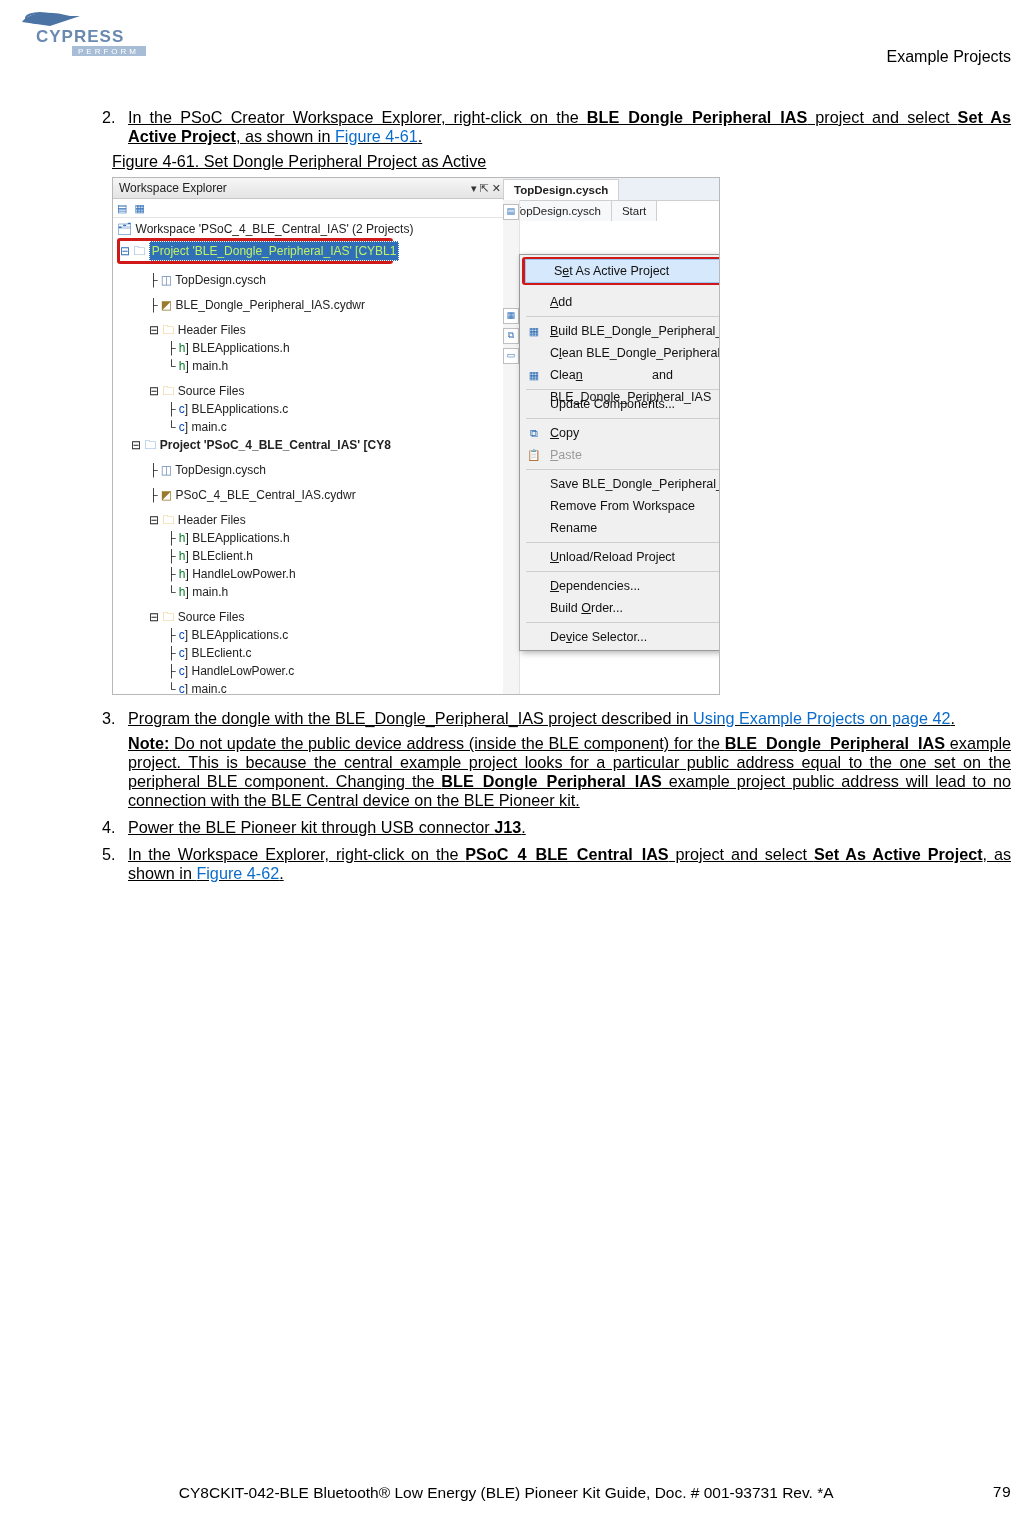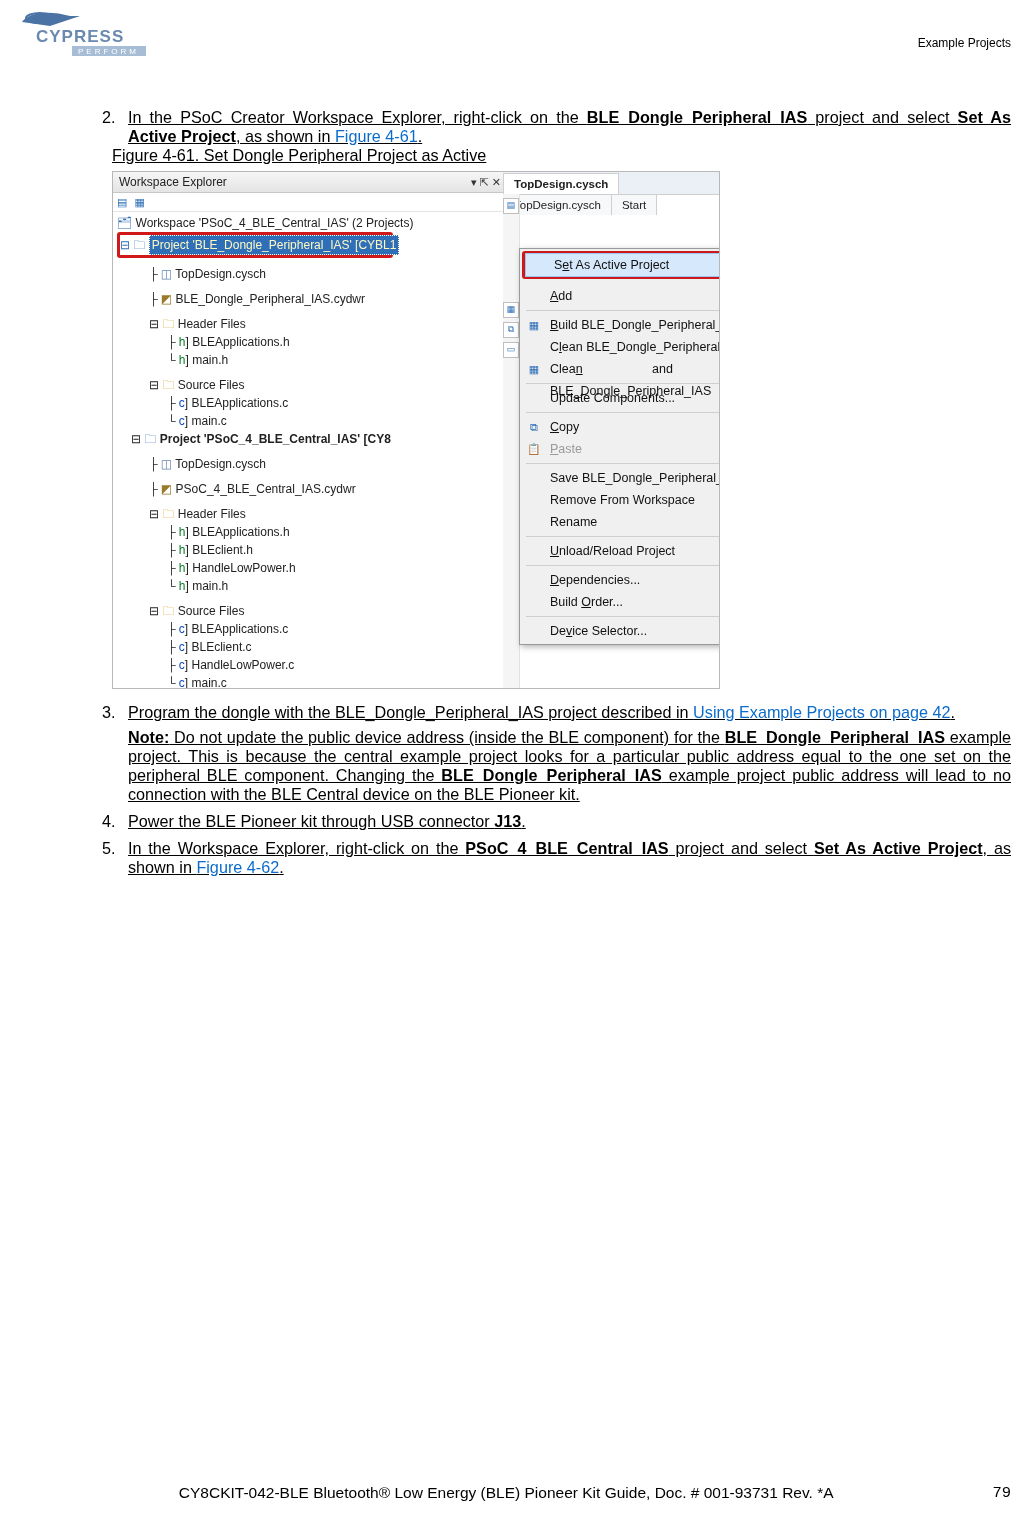--- a/index.html
+++ b/index.html
@@ -18,43 +18,43 @@
     box-sizing: border-box;
     padding: 12px 20px 30px 20px;
   }
   .logo {
     position: absolute;
     top: 8px;
     left: 20px;
   }
   .header-right {
     position: absolute;
-    top: 36px;
+    top: 48px;
     right: 20px;
-    font-size: 12px;
+    font-size: 16px;
   }
   .content {
     position: absolute;
     top: 108px;
     left: 100px;
     right: 20px;
     text-decoration: underline;
   }
   ol.steps {
     margin: 0;
     padding: 0 0 0 20px;
   }
   ol.steps > li {
     margin: 0 0 8px 0;
     padding-left: 8px;
     text-align: justify;
   }
   .bold { font-weight: bold; }
   .link { color: #0b6ccc; }
-  .fig-caption { margin-left:-16px; }
+  .fig-caption { margin-top: 6px; margin-left:-16px; }
   .sub { margin-top:6px; text-align:justify;}
 
   
   .embedded {
     position: relative;
     width: 570px;
     height: 516px;
     border: 1px solid #b8b8b8;
     background: #fff;
     margin-top: 6px;
@@ -90,21 +90,21 @@
     line-height: 18px;
   }
   .tree .row { white-space: nowrap; }
   .ind1{padding-left:14px;} .ind2{padding-left:32px;margin-top:7px;} .ind3{padding-left:50px;}
   .i-folder{color:#d99e22;}
   .i-h{color:#0a7b2b;}
   .i-c{color:#0a49c0;}
   .selrow{
     display:inline-block;
     background:#2f6fb7;
-    color:#fef9c3;
+    color:#bef264;
     padding: 0 2px;
     border:1px dotted #fff;
   }
   .redbox .selrow{ 
     background:#2f6fb7;
   }
   .redbox{
     border:3px solid #d11818;
     border-radius:3px;
     padding:0 0;

